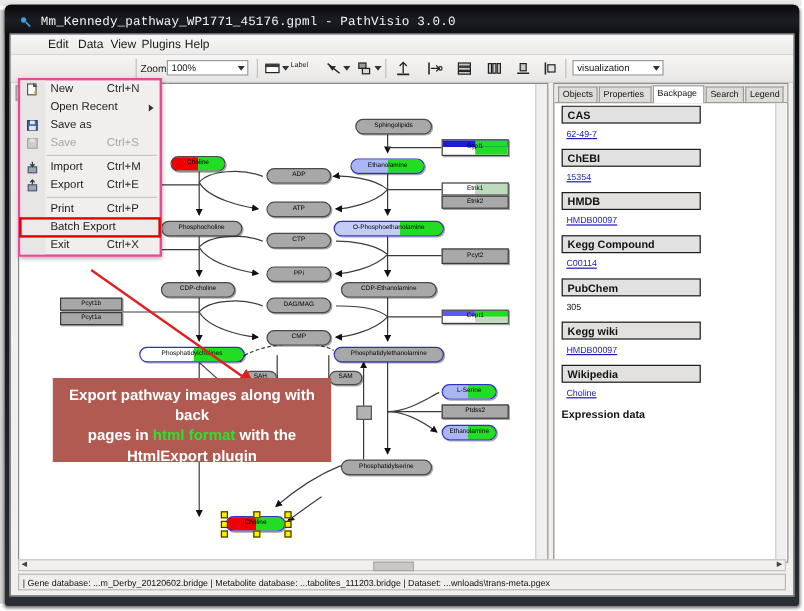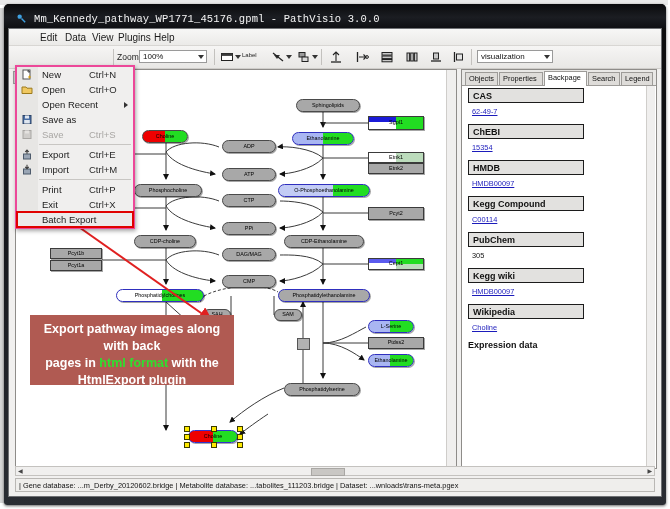--- a/index.html
+++ b/index.html
@@ -331,21 +331,21 @@
 
       <svg style="position:absolute;left:0;top:0;width:100%;height:100%;" viewBox="0 0 440 400">
         <defs>
             <marker id="redarr" markerWidth="7" markerHeight="7" refX="6" refY="3.5" orient="auto">
           <path d="M0,0 L7,3.5 L0,7 z" fill="#e02020"></path>
             </marker>
           </defs>
         <path d="M60,155 L195,250" stroke="#e02020" stroke-width="2" fill="none" marker-end="url(#redarr)"></path>
       </svg>
 
-      <div class="callout" style="left:14px;top:245px;width:204px;height:70px;">
+      <div class="callout" style="left:28px;top:245px;width:232px;height:70px;">
         <div>Export pathway images along with back</div>
         <div>
           <span>pages in </span><span class="hl">html format</span><span> with the</span>
         </div>
         <div>HtmlExport plugin</div>
       </div>
 
       <div style="position:absolute;left:172px;top:360px;width:50px;height:13px;">
         <div class="node metab" style="left:0;top:0;width:50px;height:13px;background:linear-gradient(to right,#ee0000 0 50%,#22dd22 50% 100%);border:1px solid #3333cc;">Choline</div>
         <i class="handle" style="left:-4px;top:-4px;"></i>
@@ -414,27 +414,20 @@
       <div class="dd-row">
         <svg class="dd-ico" viewBox="0 0 12 11">
             <rect x="2" y="1" width="7" height="9" fill="#fff" stroke="#555"></rect>
             <path d="M7 1 L9 3 L7 3 z" fill="#bbb" stroke="#555"></path>
             <path d="M8.5 6.5 L8.5 9.5 M7 8 L10 8" stroke="#d4a017" stroke-width="1"></path>
           </svg>
         <span class="lbl">New</span>
         <span class="acc">Ctrl+N</span>
       </div>
 
-      <div class="dd-row">
-        <svg class="dd-ico" viewBox="0 0 12 11">
-            <path d="M1 3 L5 3 L6 4.2 L11 4.2 L11 9.5 L1 9.5 z" fill="#f0c860" stroke="#9c7a1c"></path>
-          </svg>
-        <span class="lbl">Open</span>
-        <span class="acc">Ctrl+O</span>
-      </div>
 
       <div class="dd-row">
         <span class="lbl">Open Recent</span>
         <i class="dd-arrow"></i>
       </div>
 
       <div class="dd-row">
         <svg class="dd-ico" viewBox="0 0 12 11">
             <rect x="2" y="1.5" width="8" height="8" fill="#4a6fa5" stroke="#2c4468"></rect>
             <rect x="4" y="1.5" width="4" height="3" fill="#dfe6ef"></rect>
@@ -450,46 +443,46 @@
           </svg>
         <span class="lbl">Save</span>
         <span class="acc">Ctrl+S</span>
       </div>
 
       <div class="dd-sep"></div>
 
       <div class="dd-row">
         <svg class="dd-ico" viewBox="0 0 12 11">
             <rect x="2.5" y="5" width="7" height="5" fill="#9aa6b5" stroke="#4d5a6b"></rect>
+            <path d="M6 0.8 L6 4.4 M4.2 2.8 L6 4.7 L7.8 2.8" stroke="#3a3a3a" stroke-width="1.1" fill="none"></path>
+          </svg>
+        <span class="lbl">Import</span>
+        <span class="acc">Ctrl+M</span>
+      </div>
+
+      <div class="dd-row">
+        <svg class="dd-ico" viewBox="0 0 12 11">
+            <rect x="2.5" y="5" width="7" height="5" fill="#9aa6b5" stroke="#4d5a6b"></rect>
             <path d="M6 4.7 L6 1.1 M4.2 3 L6 1 L7.8 3" stroke="#3a3a3a" stroke-width="1.1" fill="none"></path>
           </svg>
         <span class="lbl">Export</span>
         <span class="acc">Ctrl+E</span>
       </div>
 
-      <div class="dd-row">
-        <svg class="dd-ico" viewBox="0 0 12 11">
-            <rect x="2.5" y="5" width="7" height="5" fill="#9aa6b5" stroke="#4d5a6b"></rect>
-            <path d="M6 0.8 L6 4.4 M4.2 2.8 L6 4.7 L7.8 2.8" stroke="#3a3a3a" stroke-width="1.1" fill="none"></path>
-          </svg>
-        <span class="lbl">Import</span>
-        <span class="acc">Ctrl+M</span>
-      </div>
-
       <div class="dd-sep"></div>
 
       <div class="dd-row">
         <span class="lbl">Print</span>
         <span class="acc">Ctrl+P</span>
       </div>
 
+      <div class="dd-row highlight">
+        <span class="lbl">Batch Export</span>
+      </div>
+
       <div class="dd-row">
         <span class="lbl">Exit</span>
         <span class="acc">Ctrl+X</span>
       </div>
-
-      <div class="dd-row highlight">
-        <span class="lbl">Batch Export</span>
-      </div>
     </div>
 
   </div>
 </div>
 
 </body></html>

